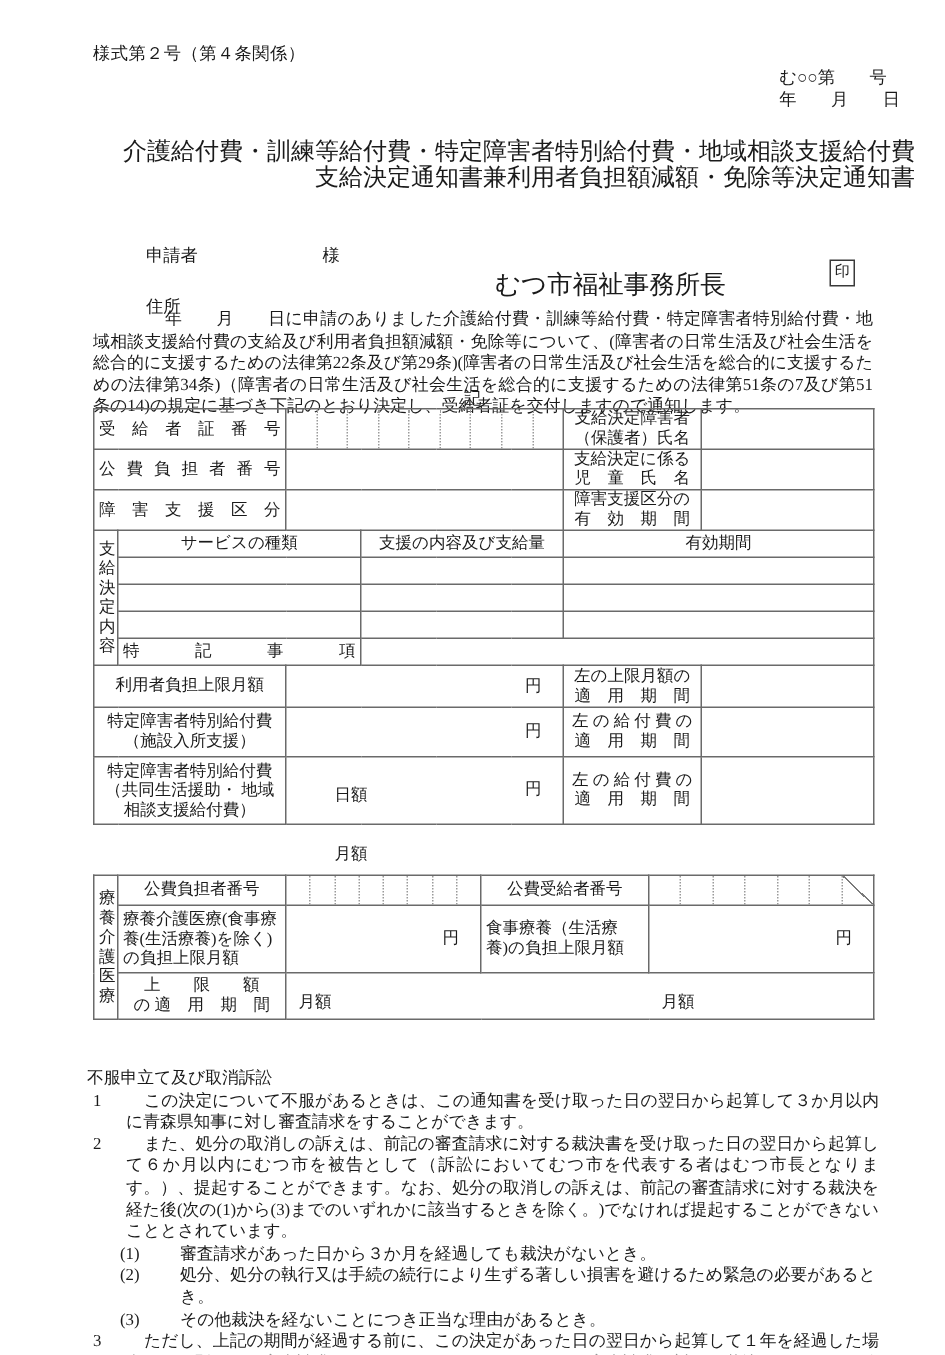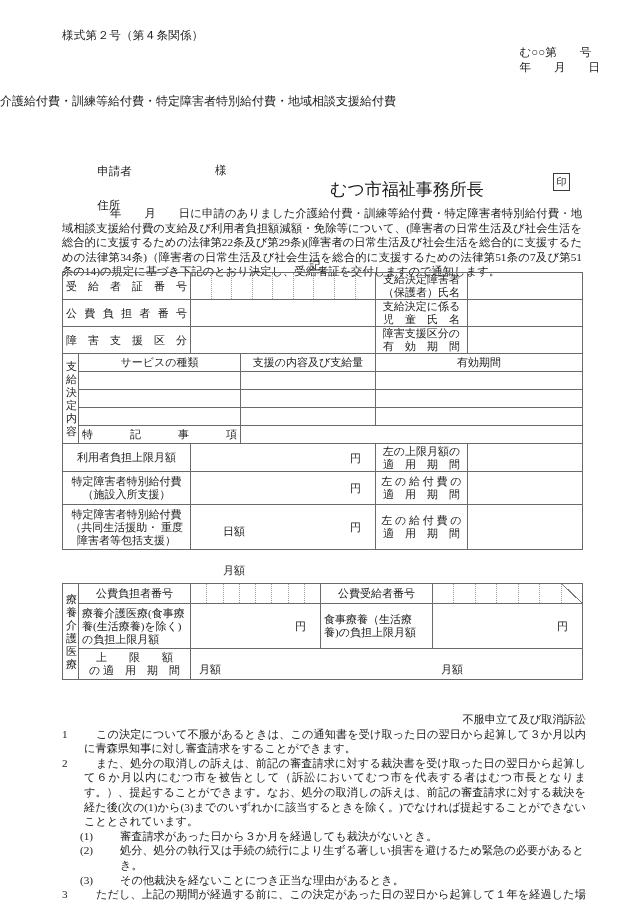--- a/index.html
+++ b/index.html
@@ -39,23 +39,23 @@
     line-height: 15px;
     font-size: 11.5px;
   }
   .doc-num-line { white-space: pre; }
 
   .title-block {
     position: absolute;
     left: 0;
     top: 93px;
     width: 610px;
-    text-align: left;
+    text-align: right;
     line-height: 17px;
-    font-size: 12px;
+    font-size: 16px;
   }
   .title-line { white-space: pre; }
 
   
   .applicant {
     position: absolute;
     left: 80px;
     top: 146px;
     font-size: 11.5px;
     line-height: 17px;
@@ -194,21 +194,21 @@
 
   
   .notes {
     position: absolute;
     left: 58px;
     top: 712px;
     width: 528px;
     font-size: 11.2px;
     line-height: 14.6px;
   }
-  .notes .hdr { margin-bottom: 0px; text-align: right; }
+  .notes .hdr { margin-bottom: 0px; }
   .notes .item {
     display: flex;
     align-items: flex-start;
   }
   .notes .num {
     width: 22px;
     flex: 0 0 22px;
     text-align: left;
     padding-left: 4px;
   }
@@ -231,20 +231,21 @@
 
   <div class="form-no">様式第２号（第４条関係）</div>
 
   <div class="doc-num-block">
     <div class="doc-num-line">む○○第　　号</div>
     <div class="doc-num-line">年　　月　　日</div>
   </div>
 
   <div class="title-block">
     <div class="title-line">介護給付費・訓練等給付費・特定障害者特別給付費・地域相談支援給付費</div>
+    <div class="title-line">支給決定通知書兼利用者負担額減額・免除等決定通知書</div>
   </div>
 
   <div class="applicant">
     <div class="row">
       <span>申請者</span>
       &nbsp;&nbsp;
       <span>住所</span>
     </div>
   </div>
   <div class="sama">様</div>
@@ -372,21 +373,21 @@
         <span>左 の 給 付 費 の</span>
         <span>適　用　期　間</span>
       </td>
       <td></td>
     </tr>
 
     <tr>
       <td colspan="2" class="lbl-center two-line" style="height:44px">
         <span>特定障害者特別給付費</span>
         <span>（共同生活援助・</span>
-        <span>重度障害者等包括支援）</span>
+        <span>地域相談支援給付費）</span>
       </td>
       <td colspan="4" class="amt-cell">
         <span class="kind">月額</span>
         <span class="yen">円</span>
       </td>
       <td class="lbl-center two-line">
         <span>左 の 給 付 費 の</span>
         <span>適　用　期　間</span>
       </td>
       <td></td>

